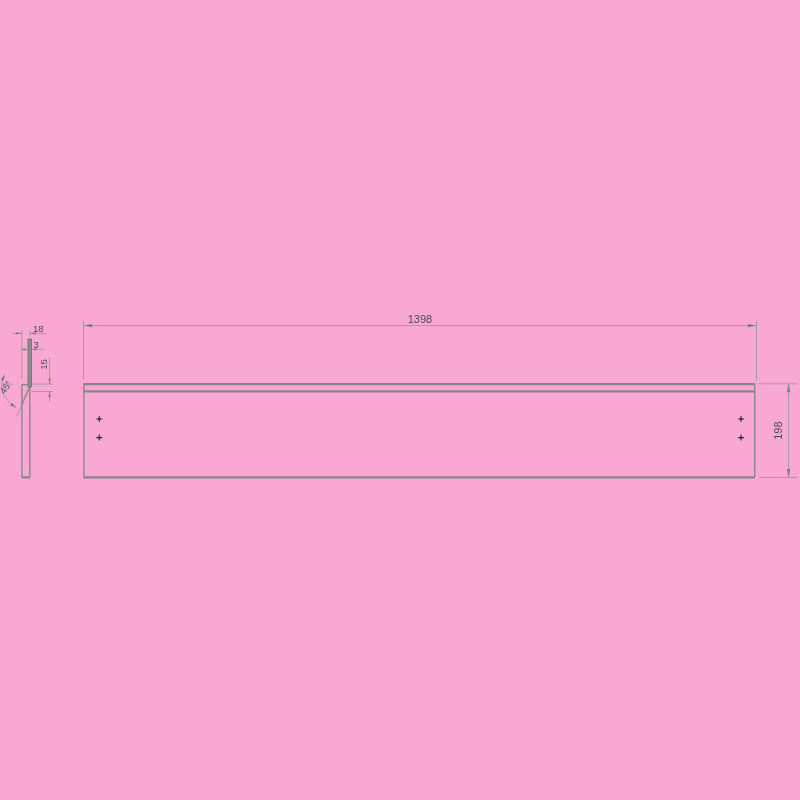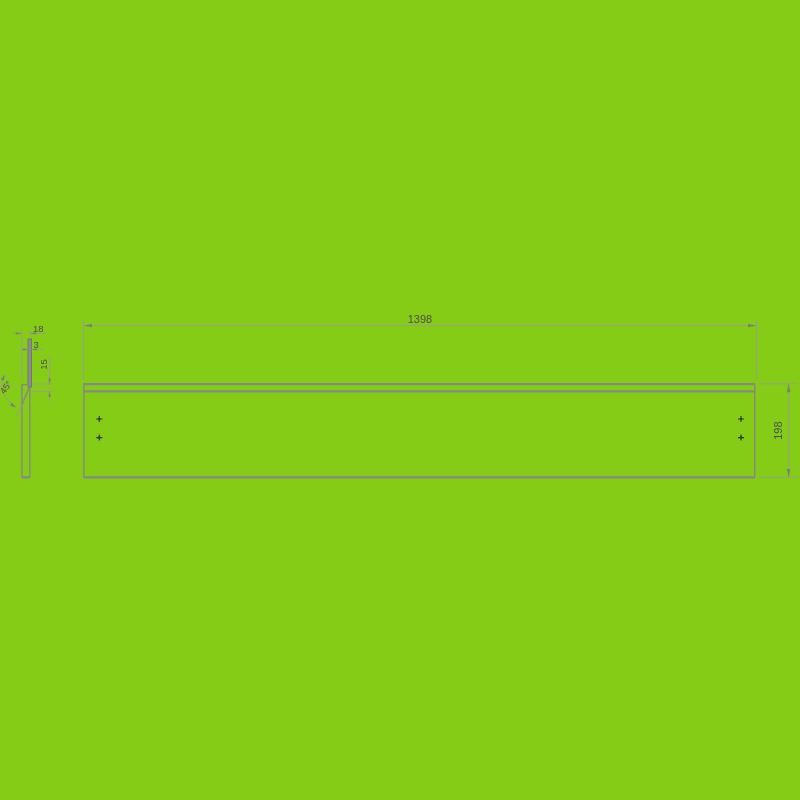--- a/index.html
+++ b/index.html
@@ -1,19 +1,19 @@
 <!DOCTYPE html>
 <html><head>
 <meta charset="utf-8">
 <style>
   html,body{margin:0;padding:0;background:#ffffff;}
   .canvas{
     position:relative;
     width:800px;height:800px;
-    background:#84cc16;
+    background:#f9a8d4;
     font-family:"Liberation Sans","DejaVu Sans",sans-serif;
     overflow:hidden;
   }
   svg{display:block;}
   .objline{stroke:#878787;fill:none;}
   .thick{stroke-width:2.2;}
   .med{stroke-width:1.4;}
   .thin{stroke:#9a9a9a;stroke-width:0.9;fill:none;}
   .arrow{fill:#7c7c7c;stroke:none;}
   .dimtext{fill:#4c4c55;}

